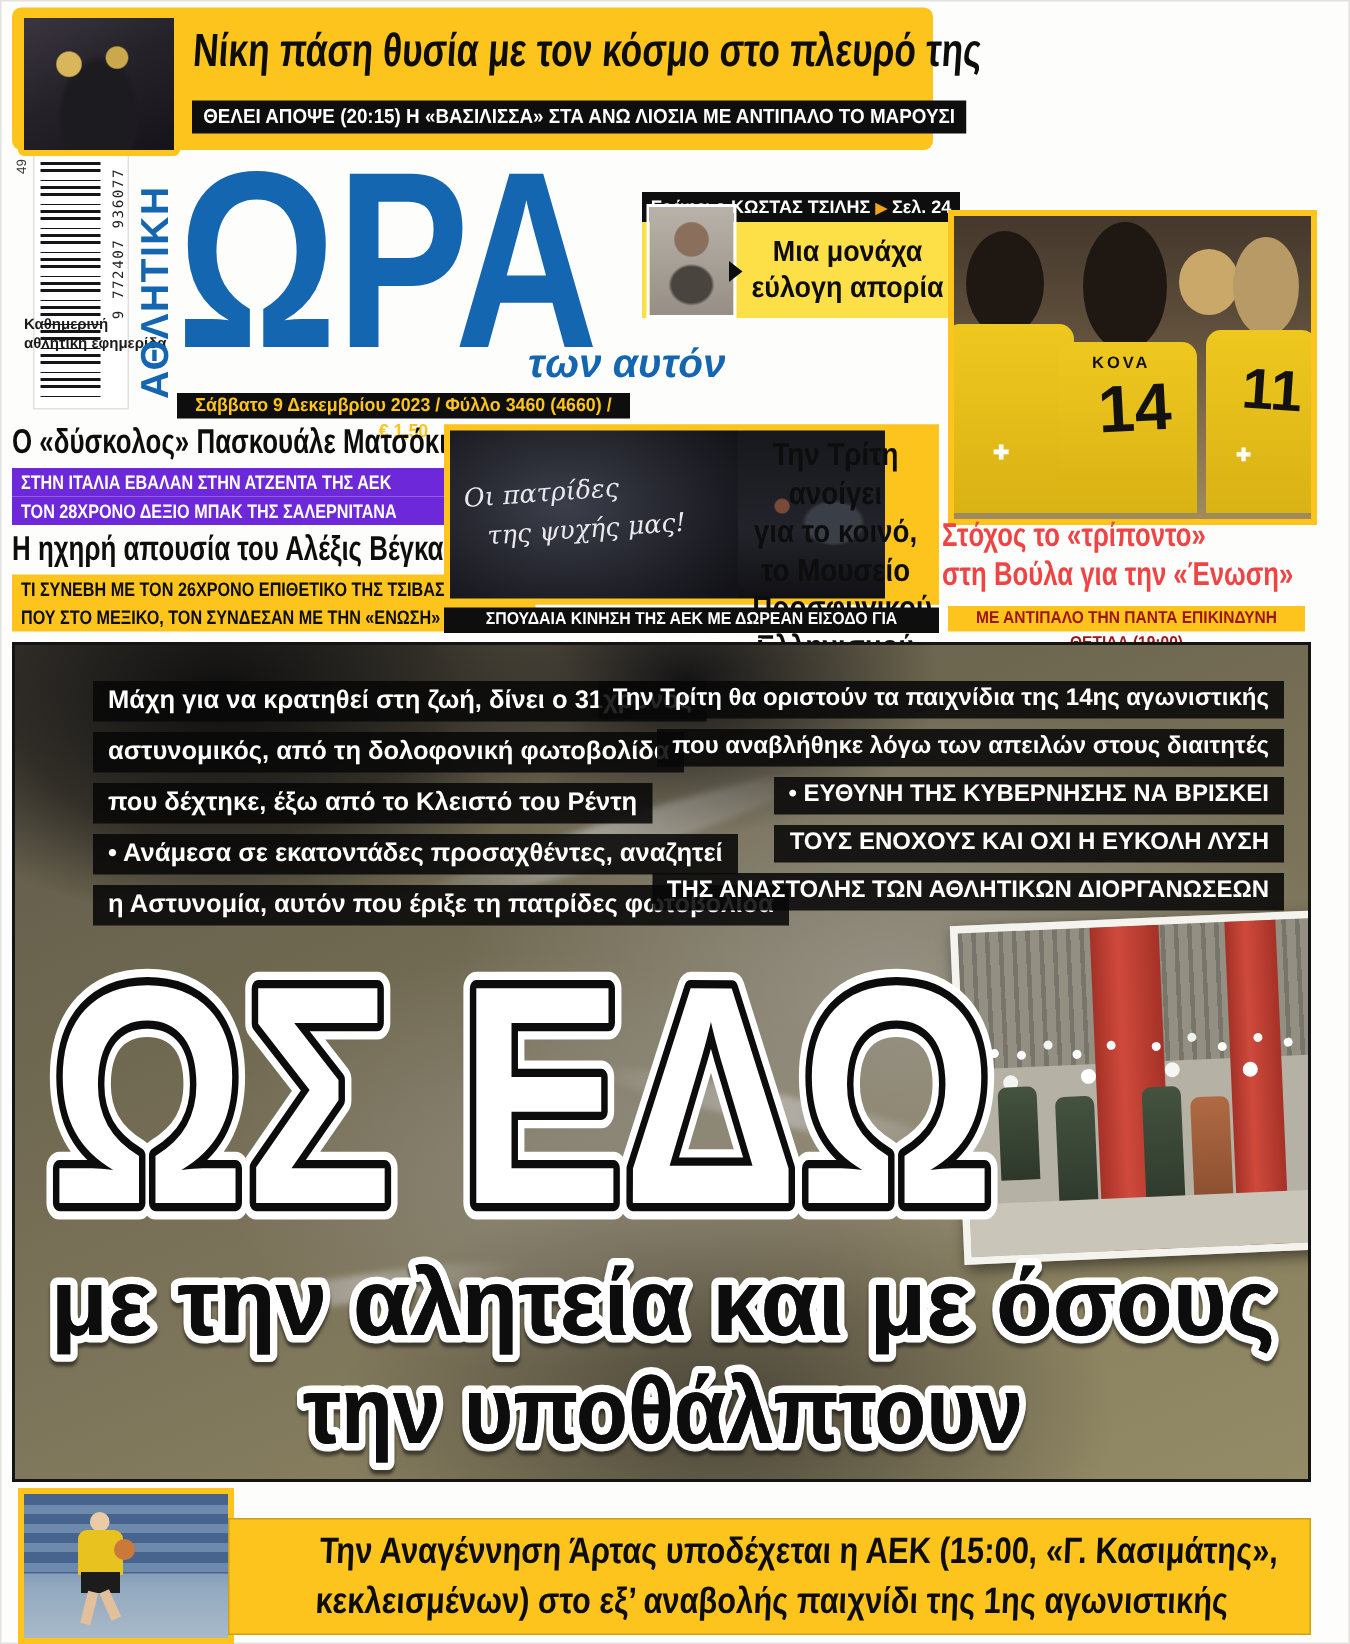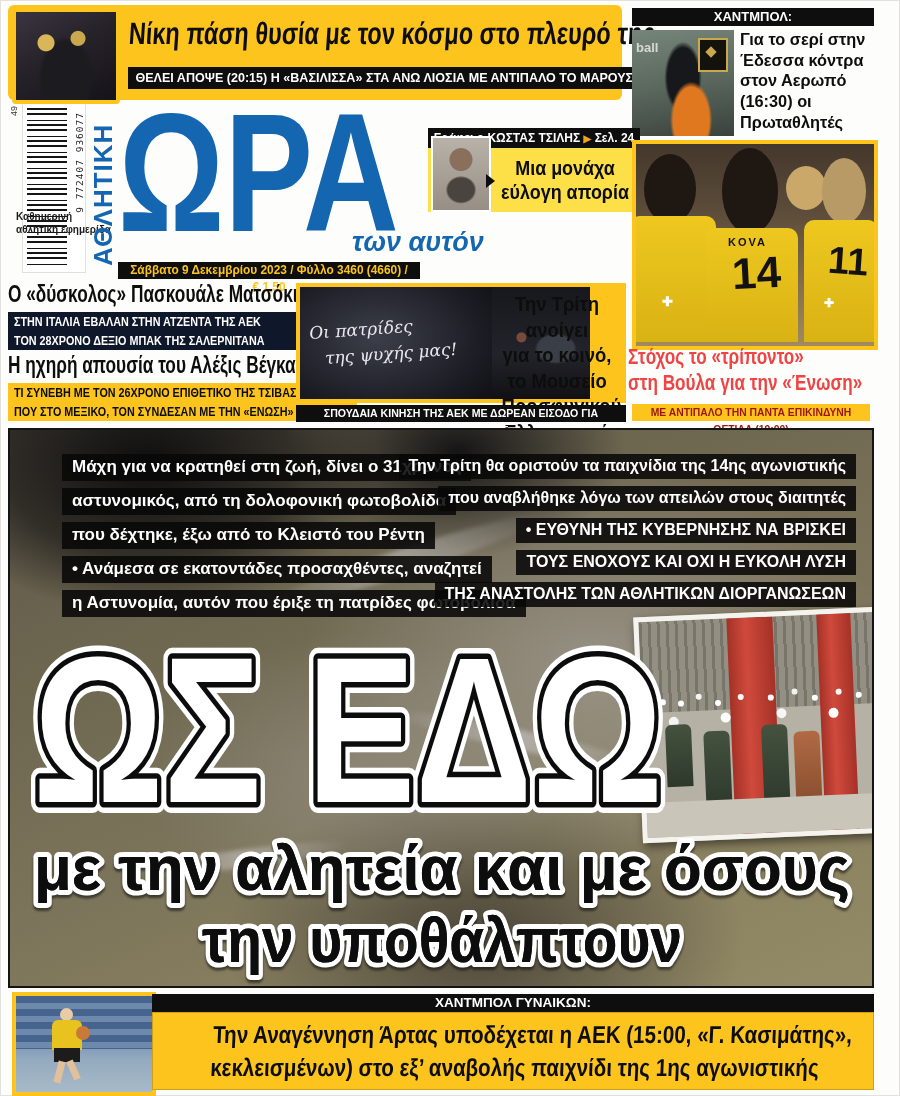--- a/index.html
+++ b/index.html
@@ -78,21 +78,21 @@
   .vb-headline{left:628px;top:344px;width:242px;font-size:22px;font-weight:bold;color:#ef4444;line-height:1.16;}
   .vb-headline .ib{transform:scaleX(.78);transform-origin:left top;white-space:nowrap;}
   .vb-kicker{left:632px;top:404px;width:238px;height:17px;background:#fcc41d;color:#9b1513;
       font-size:11.5px;font-weight:bold;text-align:center;line-height:17px;}
   .vb-kicker span{display:inline-block;transform:scaleX(.9);}
 
   
   .story-h{left:8px;width:292px;font-size:23px;font-weight:bold;color:#0d0d0d;white-space:nowrap;}
   .story-h .ib{transform:scaleX(.75);transform-origin:left top;}
   .chip{left:8px;height:14px;font-size:13px;font-weight:bold;padding:2px 6px 3px;white-space:nowrap;}
-  .chip.dark{background:#0f172a;color:#fff;}
+  .chip.dark{background:#6d28d9;color:#fff;}
   .chip.yellow{background:#fcc41d;color:#0d0d0d;}
   .chip .ib{transform:scaleX(.83);transform-origin:left top;}
 
   
   .museum{left:296px;top:283px;width:330px;height:120px;background:#fcc41d;border:4px solid #fcc41d;box-sizing:border-box;}
   .museum-img{position:absolute;left:0;top:0;width:192px;height:112px;background:
       radial-gradient(ellipse 140px 90px at 40% 45%,#3c3f4a 0%,#22232b 60%,#121218 100%);overflow:hidden;}
   .museum-script{position:absolute;left:10px;top:28px;width:170px;color:#e8e8ee;
       font-family:"DejaVu Serif",serif;font-style:italic;font-size:17px;line-height:1.5;transform:rotate(-4deg);}
   .museum-img2{position:absolute;left:192px;top:0;width:98px;height:112px;background:
@@ -160,30 +160,20 @@
 <body>
 
 <div id="page">
 
   <div class="abs banner">
     <div class="abs banner-headline nowrap">Νίκη πάση θυσία με τον κόσμο στο πλευρό της</div>
     <div class="abs banner-sub nowrap">ΘΕΛΕΙ ΑΠΟΨΕ (20:15) Η «ΒΑΣΙΛΙΣΣΑ» ΣΤΑ ΑΝΩ ΛΙΟΣΙΑ ΜΕ ΑΝΤΙΠΑΛΟ ΤΟ ΜΑΡΟΥΣΙ</div>
   </div>
   <div class="abs banner-photo"></div>
 
-  <div class="abs tr-box">
-    <div class="tr-bar">ΧΑΝΤΜΠΟΛ:</div>
-    <div class="tr-photo">
-      <span class="adboard-text">ball</span>
-      <span class="aek-crest">
-          <i></i>
-        </span>
-    </div>
-    <div class="tr-headline">Για το σερί στην Έδεσσα κόντρα στον Αερωπό (16:30) οι Πρωταθλητές</div>
-  </div>
 
   <div class="abs barcode">
     <div class="stripes"></div>
     <span class="num">9 772407 936077</span>
     <span class="wk">49</span>
   </div>
   <div class="abs tagline">Καθημερινή αθλητική εφημερίδα</div>
   <div class="abs vert-title">ΑΘΛΗΤΙΚΗ</div>
   <div class="abs big-title">ΩΡΑ</div>
   <div class="abs title-tag">των αυτόν</div>
@@ -297,19 +287,18 @@
 
   <div class="abs bs-photo">
     <div class="bs-stand"></div>
     <div class="bs-head"></div>
     <div class="bs-jersey"></div>
     <div class="bs-shorts"></div>
     <div class="bs-leg1"></div>
     <div class="bs-leg2"></div>
     <div class="bs-ball"></div>
   </div>
-  <div class="abs bs-bar">ΧΑΝΤΜΠΟΛ ΓΥΝΑΙΚΩΝ:</div>
   <div class="abs bs-yellow">
     <div class="bs-line"><span class="ib">Την Αναγέννηση Άρτας υποδέχεται η ΑΕΚ (15:00, «Γ. Κασιμάτης»,</span></div>
     <div class="bs-line"><span class="ib">κεκλεισμένων) στο εξ’ αναβολής παιχνίδι της 1ης αγωνιστικής</span></div>
   </div>
 
 </div>
 
 </body></html>

